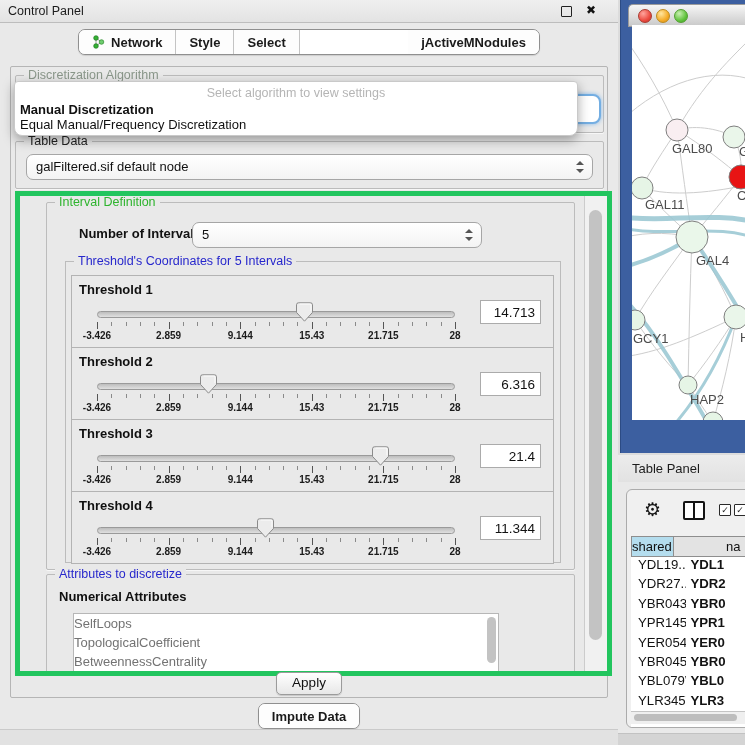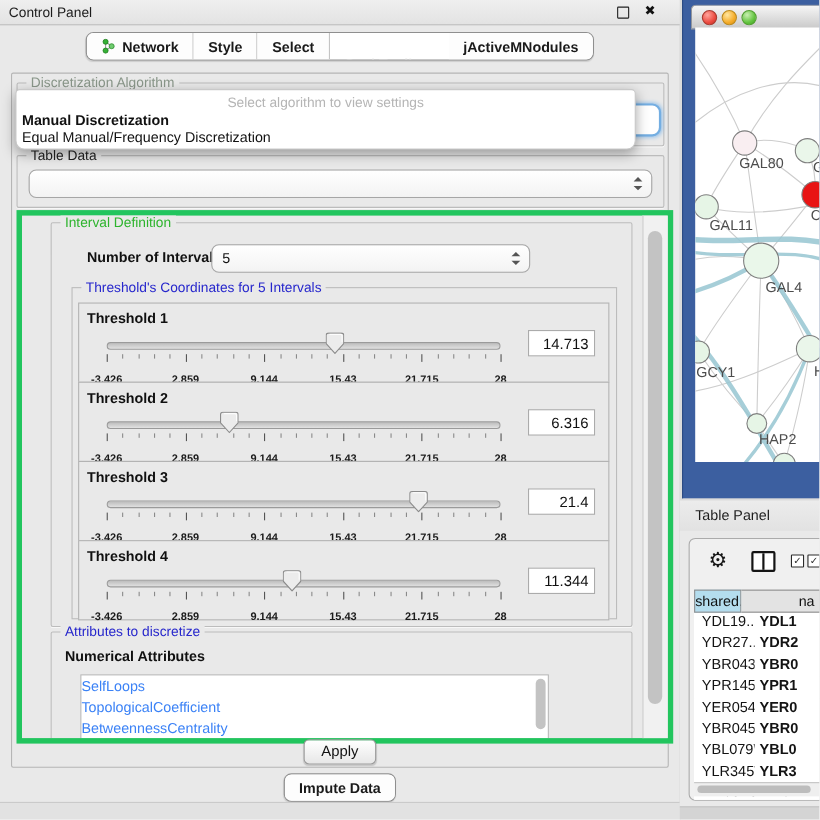--- a/index.html
+++ b/index.html
@@ -59,28 +59,28 @@
   
   .thr-box{position:relative;margin:-1px 0 0 5px;width:481px;height:71px;border:1px solid #b3b3b3;background:#e9e9e9;}
   .thr-box:first-child{margin-top:13px;}
   .thr-label{position:absolute;left:7px;top:6px;font-size:13px;font-weight:bold;color:#101010;}
   .thr-slider{position:absolute;left:25px;top:24px;width:358px;height:44px;}
   .track{position:absolute;left:0;right:0;top:11px;height:5px;border:1px solid #9a9a9a;border-radius:4px;background:linear-gradient(#bdbdbd,#e0e0e0);}
   .handle{position:absolute;top:2px;width:17px;height:20px;margin-left:-8px;}
   .ticks{position:absolute;left:0;right:0;top:21px;height:8px;}
   .tick{position:absolute;top:1px;width:1px;height:4px;background:#8a8a8a;}
   .tick.major{height:7px;background:#555;}
-  .tick-labels{position:absolute;left:0;right:0;top:40px;height:12px;}
+  .tick-labels{position:absolute;left:0;right:0;top:30px;height:12px;}
   .tick-lab{position:absolute;transform:translateX(-50%);font-size:10px;font-weight:bold;color:#1b1b1b;white-space:nowrap;}
   .thr-value{position:absolute;right:12px;top:24px;width:54px;height:22px;border:1px solid #ababab;background:#fff;font-family:inherit;font-size:13.5px;color:#111;text-align:right;padding:0 5px 0 0;}
   
   #attr-group{left:26px;top:378px;width:527px;height:130px;}
   #attr-list-label{position:absolute;left:12px;top:14px;font-size:13px;font-weight:bold;color:#101010;}
   #attr-list{position:absolute;left:26px;top:38px;width:424px;height:86px;background:#fff;border:1px solid #b7b7b7;}
-  .attr-item{font-size:13px;color:#3b82f6;line-height:19px;padding-left:0;white-space:nowrap;}
+  .attr-item{font-size:13px;color:#737373;line-height:19px;padding-left:0;white-space:nowrap;}
   #attr-vthumb{top:3px;height:46px;left:auto;right:2px;width:9px;}
   
   #apply-btn{position:absolute;left:50%;top:605px;transform:translateX(-50%);width:64px;height:21px;border:1px solid #9b9b9b;border-radius:5px;background:linear-gradient(#ffffff,#e7e7e7);font-size:13.5px;color:#111;text-align:center;line-height:20px;box-shadow:0 1px 1px rgba(0,0,0,.15);}
   
   #right-col{position:absolute;left:618px;top:0;width:127px;height:745px;background:#dcdcdc;}
   #net-window{position:absolute;left:2px;top:0;width:125px;height:453px;background:#3c5fa0;border-left:1px solid #2c4b84;text-align:right;}
   #nw-titlebar{position:absolute;left:7px;top:4px;right:0;height:21px;background:linear-gradient(#f6f6f6,#c9c9c9);border:1px solid #9b9b9b;border-right:none;border-radius:5px 0 0 0;}
   .light{position:absolute;top:4px;width:12px;height:12px;border-radius:50%;}
   #light-red{left:9px;background:radial-gradient(circle at 35% 30%,#ffa49c,#ec4b40 60%,#bd2f26);border:.5px solid #a83a30;}
   #light-yellow{left:27px;background:radial-gradient(circle at 35% 30%,#ffe6a0,#f5ac29 60%,#d28a14);border:.5px solid #bd8a1c;}
@@ -164,20 +164,21 @@
         <div id="popup-placeholder">Select algorithm to view settings</div>
         <div id="popup-items">
             <div class="popup-item bold">Manual Discretization</div>
             <div class="popup-item">Equal Manual/Frequency Discretization</div>
           </div>
       </div>
 
       <div class="group" id="tabledata-group">
         <span class="legend">Table Data</span>
         <div class="combo" id="tabledata-combo">
+          <span class="cval">galFiltered.sif default node</span>
           <span class="spin"></span>
         </div>
       </div>
 
       <div id="scrollpane">
         <div id="viewport">
 
           <div class="group" id="interval-group">
             <span class="legend green">Interval Definition</span>
             <span id="noi-label">Number of Intervals</span>

